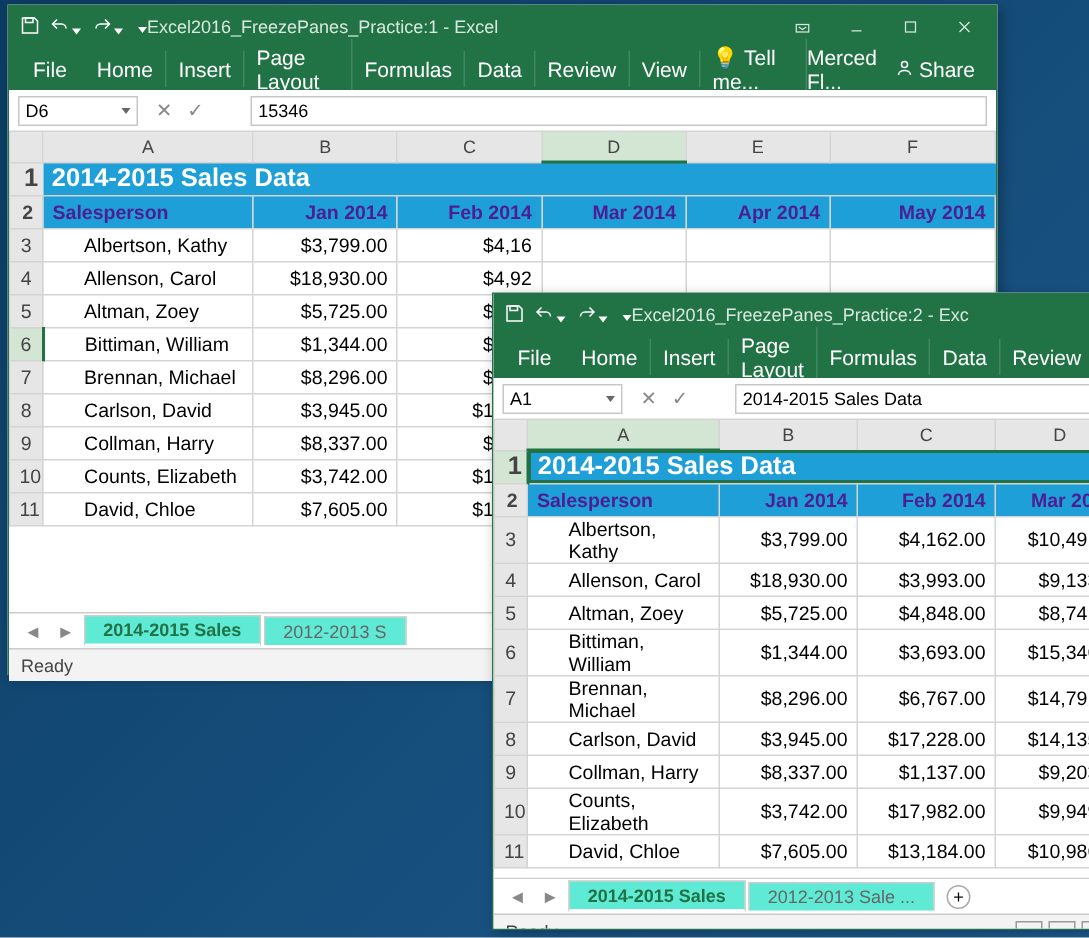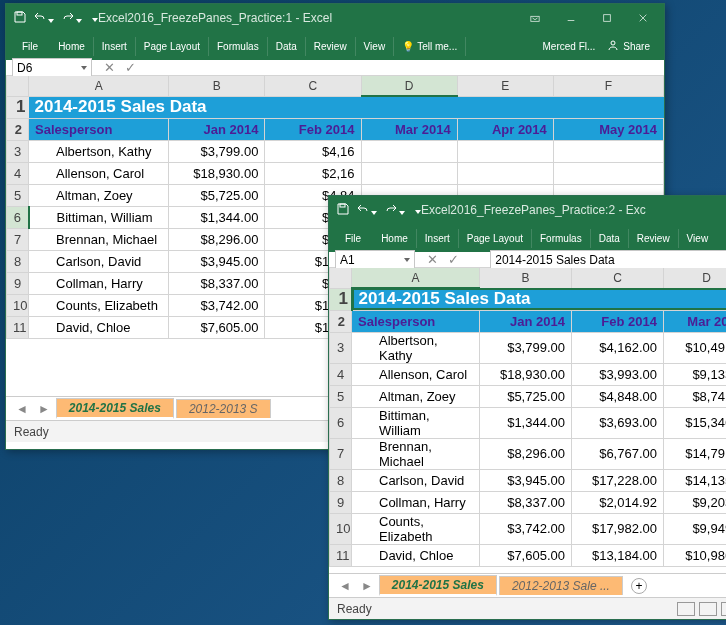--- a/index.html
+++ b/index.html
@@ -21,32 +21,32 @@
   color: #fff; font-size: 12px; padding: 0 4px;
 }
 .titlebar .qat { display: flex; gap: 8px; align-items: center; margin-left: 4px; }
 .titlebar .title { flex: 1; text-align: left; color: #d8e8df; }
 .titlebar .winbtns { display: flex; gap: 2px; }
 .titlebar .winbtn { width: 34px; height: 20px; display: flex; align-items: center; justify-content: center; color: #d8e8df; }
 .winbtn svg { width: 10px; height: 10px; }
 
 .ribbon-tabs {
   background: #217346; height: 28px; display: flex; align-items: center;
-  color: #fff; font-size: 10px; padding: 0 4px;
+  color: #fff; font-size: 14px; padding: 0 4px;
 }
 .ribbon-tabs .filetab {
   padding: 4px 12px; cursor: pointer;
 }
 .ribbon-tabs .rtab { padding: 4px 8px; cursor: pointer; border-right: 1px solid rgba(255,255,255,0.15); }
 .ribbon-tabs .rtab:last-of-type { border-right: none; }
 .ribbon-tabs .right { margin-left: auto; display: flex; align-items: center; gap: 6px; padding-right: 4px; }
 .share-btn { display: flex; align-items: center; gap: 4px; padding: 2px 6px; }
 
 .formula-bar {
-  display: flex; align-items: center; height: 16px; background: #fff;
+  display: flex; align-items: center; height: 28px; background: #fff;
   border-bottom: 1px solid #d4d4d4; padding: 3px 6px; gap: 4px;
 }
 .namebox, .fx-input {
   border: 1px solid #c7c7c7; height: 20px; font-size: 12px; padding: 0 4px;
   display: flex; align-items: center; background: #fff;
 }
 .namebox { width: 80px; justify-content: space-between; }
 .fx-btns { display: flex; gap: 2px; align-items: center; margin: 0 4px; color: #888; }
 .fx-btns span { padding: 0 4px; }
 .fx-label { font-style: italic; font-family: "Times New Roman", serif; color: #666; padding: 0 4px; margin-top: 48px; }
@@ -78,21 +78,21 @@
 .data-row td { padding: 0 6px; }
 .data-row td.name { text-align: left; padding-left: 27px; }
 .data-row td.num { text-align: right; }
 td.selcell { outline: 2px solid #217346; outline-offset: -2px; }
 
 .sheet-tabs {
   height: 24px; background: #fff; border-top: 1px solid #ccc;
   display: flex; align-items: center; font-size: 12px; padding: 0 6px; gap: 2px;
 }
 .sheet-tabs .nav { color: #888; padding: 0 4px; }
-.sheet-tabs .stab { padding: 2px 12px; border: 1px solid #ccc; border-bottom: none; background: #fdba74; color: #666; font-style: italic; }
+.sheet-tabs .stab { padding: 2px 12px; border: 1px solid #ccc; border-bottom: none; background: #5eead4; color: #666; }
 .sheet-tabs .stab.active { color: #217346; font-weight: bold; border-bottom: 2px solid #fff; }
 .sheet-tabs .addsheet { border: 1px solid #aaa; border-radius: 50%; width: 16px; height: 16px; display: flex; align-items: center; justify-content: center; margin-left: 6px; }
 
 .statusbar {
   height: 22px; background: #f3f3f3; border-top: 1px solid #ccc;
   display: flex; align-items: center; font-size: 12px; padding: 0 8px; color: #444;
 }
 .statusbar .right-icons { margin-left: auto; display: flex; gap: 4px; align-items: center; }
 .viewbtn { width: 18px; height: 14px; border: 1px solid #999; }
 
@@ -167,20 +167,23 @@
   <div class="formula-bar">
     <div class="namebox">
         <span>D6</span>
         <span class="caret-down dark"></span>
       </div>
     <div class="fx-btns">
       <span>✕</span>
       <span>✓</span>
       <span class="fx-label">fx</span>
     </div>
+    <div class="fx-input">
+        <span>15346</span>
+      </div>
   </div>
   <div class="grid-area">
     <table class="sheet">
       <colgroup>
           <col style="width:22px">
           <col style="width:140px">
           <col style="width:96px">
           <col style="width:96px">
           <col style="width:96px">
           <col style="width:96px">
@@ -217,21 +220,21 @@
     <td class="num">$3,799.00</td>
     <td class="num">$4,16</td>
     <td class="num"></td>
     <td class="num"></td>
     <td class="num"></td>
           </tr>
           <tr class="data-row">
             <td class="rowhdr">4</td>
     <td class="name">Allenson, Carol</td>
     <td class="num">$18,930.00</td>
-    <td class="num">$2,16</td>
+    <td class="num">$4,92</td>
     <td class="num"></td>
     <td class="num"></td>
     <td class="num"></td>
           </tr>
           <tr class="data-row">
             <td class="rowhdr">5</td>
     <td class="name">Altman, Zoey</td>
     <td class="num">$5,725.00</td>
     <td class="num">$4,84</td>
     <td class="num"></td>
@@ -416,21 +419,21 @@
             <td class="rowhdr">8</td>
     <td class="name">Carlson, David</td>
     <td class="num">$3,945.00</td>
     <td class="num">$17,228.00</td>
     <td class="num">$14,135.0</td>
           </tr>
           <tr class="data-row">
             <td class="rowhdr">9</td>
     <td class="name">Collman, Harry</td>
     <td class="num">$8,337.00</td>
-    <td class="num">$2,014.92</td>
+    <td class="num">$1,137.00</td>
     <td class="num">$9,203.0</td>
           </tr>
           <tr class="data-row">
             <td class="rowhdr">10</td>
     <td class="name">Counts, Elizabeth</td>
     <td class="num">$3,742.00</td>
     <td class="num">$17,982.00</td>
     <td class="num">$9,949.0</td>
           </tr>
           <tr class="data-row">

